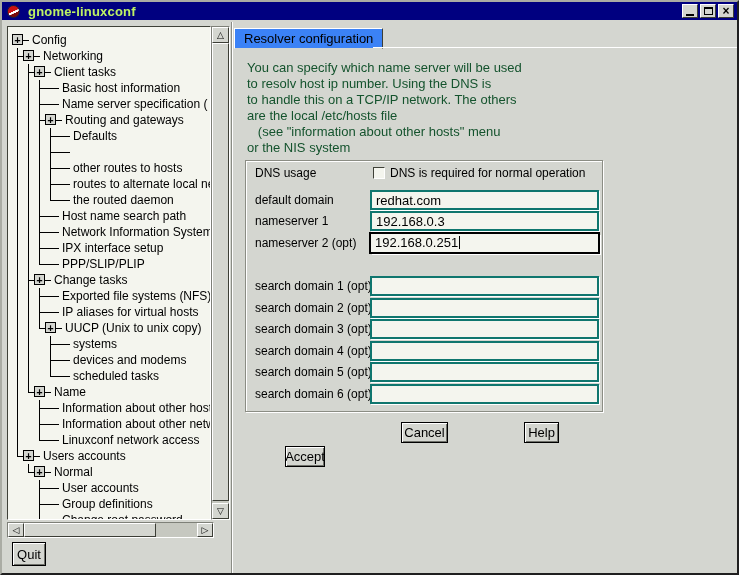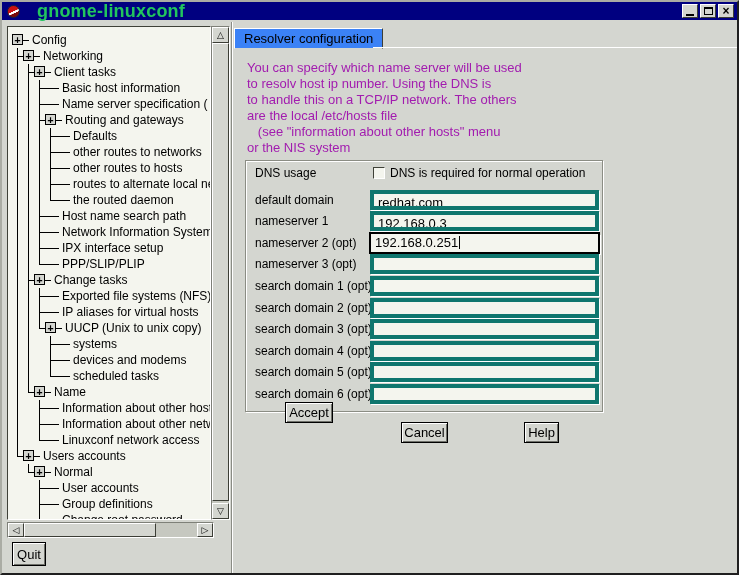--- a/index.html
+++ b/index.html
@@ -16,21 +16,21 @@
   
   .titlebar {
     position:absolute; left:0; top:0; right:0; height:18px;
     background:#000080; display:flex; align-items:center;
   }
   .redhat-icon {
     width:13px; height:13px; margin-left:5px; border-radius:50%;
     background: linear-gradient(155deg, #cc1111 48%, #ffffff 50%, #ffffff 62%, #7a0a0a 64%);
     border:1px solid #20203a;
   }
-  .win-title { color:#22c55e; font-weight:bold; font-size:18px; margin-left:17px; letter-spacing:0.2px; }
+  .win-title { color:#bef264; font-weight:bold; font-size:13px; margin-left:8px; letter-spacing:0.2px; }
   .win-controls { position:absolute; right:3px; top:2px; display:flex; gap:2px; }
   .win-btn {
     width:16px; height:14px; background:#d4d6d0;
     border:1px solid; border-color:#fff #3c3e36 #3c3e36 #fff;
     display:flex; align-items:center; justify-content:center;
     font-size:11px; line-height:10px; color:#000;
   }
   .glyph-min { width:8px; height:2px; background:#000; margin-top:8px; }
   .glyph-max { width:9px; height:8px; border:1px solid #000; border-top:2px solid #000; }
   .glyph-close { font-weight:bold; font-size:12px; margin-top:-1px; }
@@ -93,44 +93,44 @@
   .panel-divider-light { position:absolute; left:230px; top:20px; width:1px; height:551px; background:#ffffff; }
   .tab {
     position:absolute; left:232px; top:26px; height:21px; padding:0 9px;
     background:#3b82f6; border:1px solid; border-color:#ffffff #3c3e36 #d4d6d0 #ffffff;
     font-size:13px; line-height:19px; color:#000;
   }
   .tab-baseline { position:absolute; left:371px; top:45px; width:364px; height:1px; background:#ffffff; }
 
   .desc {
     position:absolute; left:245px; top:58px; font-size:13px; line-height:16px;
-    white-space:pre; color:#a21caf;
+    white-space:pre; color:#14532d;
   }
 
   .fieldset {
     position:absolute; left:243px; top:158px; width:358px; height:252px;
     border:1px solid #8b8d84;
     box-shadow: inset 1px 1px 0 #fff, 1px 1px 0 #fff;
   }
   .frow { position:absolute; left:0; width:100%; height:21px; }
   .flabel { position:absolute; left:9px; top:3px; font-size:12px; color:#000; white-space:nowrap; }
   .entry {
     position:absolute; left:124px; top:0; width:229px; height:20px;
-    background:#f4f5ee; border:4px solid #0f766e; box-shadow:1px 1px 0 #fff;
+    background:#f4f5ee; border:2px solid #0f766e; box-shadow:1px 1px 0 #fff;
     font-size:13px; line-height:17px; padding:0 4px; white-space:nowrap; overflow:hidden; color:#000;
   }
   .entry.focused { border:1px solid #000; box-shadow: 0 0 0 1px #000, 2px 2px 0 #fff; }
   .caret { display:inline-block; width:1px; height:13px; background:#000; vertical-align:-2px; margin-left:1px; }
   .checkbox {
     position:absolute; left:127px; top:4px; width:12px; height:12px;
     background:#f4f5ee; border:1px solid; border-color:#3f4138 #fff #fff #3f4138;
   }
   .cblabel { position:absolute; left:144px; top:3px; font-size:12px; color:#000; white-space:nowrap; }
 
-  .btn-accept { left:283px; top:400px; width:48px; height:21px; }
+  .btn-accept { left:283px; top:444px; width:40px; height:21px; }
   .btn-cancel { left:399px; top:420px; width:47px; height:21px; }
   .btn-help   { left:522px; top:420px; width:35px; height:21px; }
 </style>
 </head>
 <body>
 
 <div class="window">
 
   <div class="titlebar">
     <div class="redhat-icon"></div>
@@ -196,21 +196,20 @@
         <span class="tc mid"></span>
         <span class="tdash leaf"></span>
         <span class="tlabel">Defaults</span>
       </div>
       <div class="tree-row">
         <span class="tg on"></span>
         <span class="tg on"></span>
         <span class="tg on"></span>
         <span class="tc mid"></span>
         <span class="tdash leaf"></span>
-        <span class="tlabel">other routes to networks</span>
       </div>
       <div class="tree-row">
         <span class="tg on"></span>
         <span class="tg on"></span>
         <span class="tg on"></span>
         <span class="tc mid"></span>
         <span class="tdash leaf"></span>
         <span class="tlabel">other routes to hosts</span>
       </div>
       <div class="tree-row">
@@ -422,24 +421,20 @@
         <div class="entry"><span>redhat.com</span></div>
       </div>
       <div class="frow" style="top: 50px;">
         <span class="flabel">nameserver 1</span>
         <div class="entry"><span>192.168.0.3</span></div>
       </div>
       <div class="frow" style="top: 72px;">
         <span class="flabel">nameserver 2 (opt)</span>
         <div class="entry focused"><span>192.168.0.251</span><span class="caret"></span></div>
       </div>
-      <div class="frow" style="top: 93px;">
-        <span class="flabel">nameserver 3 (opt)</span>
-        <div class="entry"><span></span></div>
-      </div>
       <div class="frow" style="top: 115px;">
         <span class="flabel">search domain 1 (opt)</span>
         <div class="entry"><span></span></div>
       </div>
       <div class="frow" style="top: 137px;">
         <span class="flabel">search domain 2 (opt)</span>
         <div class="entry"><span></span></div>
       </div>
       <div class="frow" style="top: 158px;">
         <span class="flabel">search domain 3 (opt)</span>

